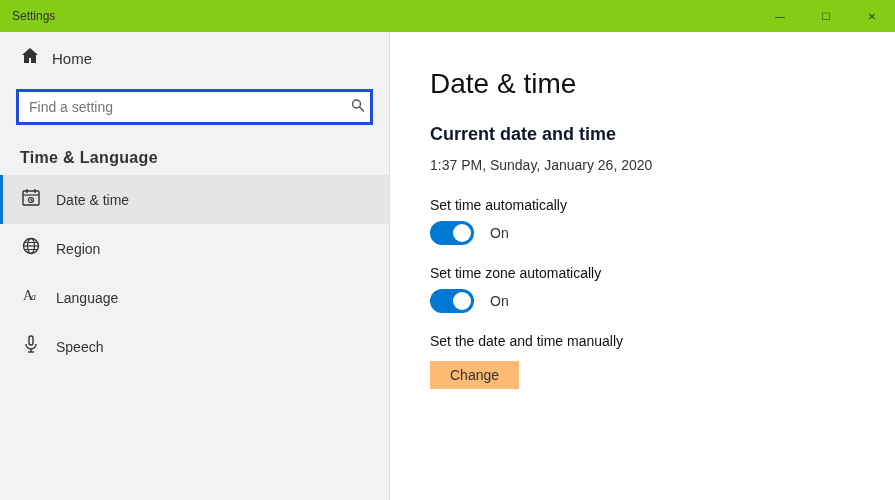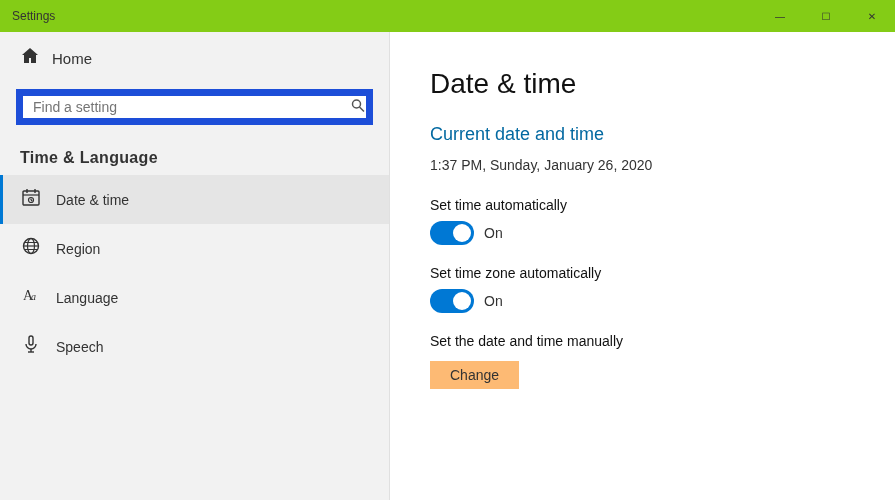--- a/index.html
+++ b/index.html
@@ -77,21 +77,21 @@
       color: #333;
     }
 
     .search-box {
       margin: 4px 16px 16px 16px;
       position: relative;
     }
     .search-input {
       width: 100%;
       height: 36px;
-      border: 7px solid #1d4ed8;
+      border: 3px solid #1d4ed8;
       background: #fff;
       padding: 0 36px 0 10px;
       font-size: 14px;
       color: #666;
       outline: none;
     }
     .search-icon-btn {
       position: absolute;
       right: 8px;
       top: 50%;
@@ -153,22 +153,22 @@
 
     .page-title {
       font-size: 28px;
       font-weight: 300;
       color: #111;
       margin-bottom: 24px;
     }
 
     .section-title {
       font-size: 18px;
-      font-weight: 400;
-      color: #0369a1;
+      font-weight: 700;
+      color: #0f172a;
       margin-bottom: 12px;
     }
 
     .current-datetime {
       font-size: 14px;
       color: #333;
       margin-bottom: 24px;
     }
 
     .setting-row {
@@ -176,21 +176,21 @@
     }
     .setting-label {
       font-size: 14px;
       color: #111;
       margin-bottom: 8px;
     }
 
     .toggle-row {
       display: flex;
       align-items: center;
-      gap: 10px;
+      gap: 16px;
       margin-bottom: 20px;
     }
 
     
     .toggle {
       width: 44px;
       height: 24px;
       background: #0078d4;
       border-radius: 12px;
       position: relative;

